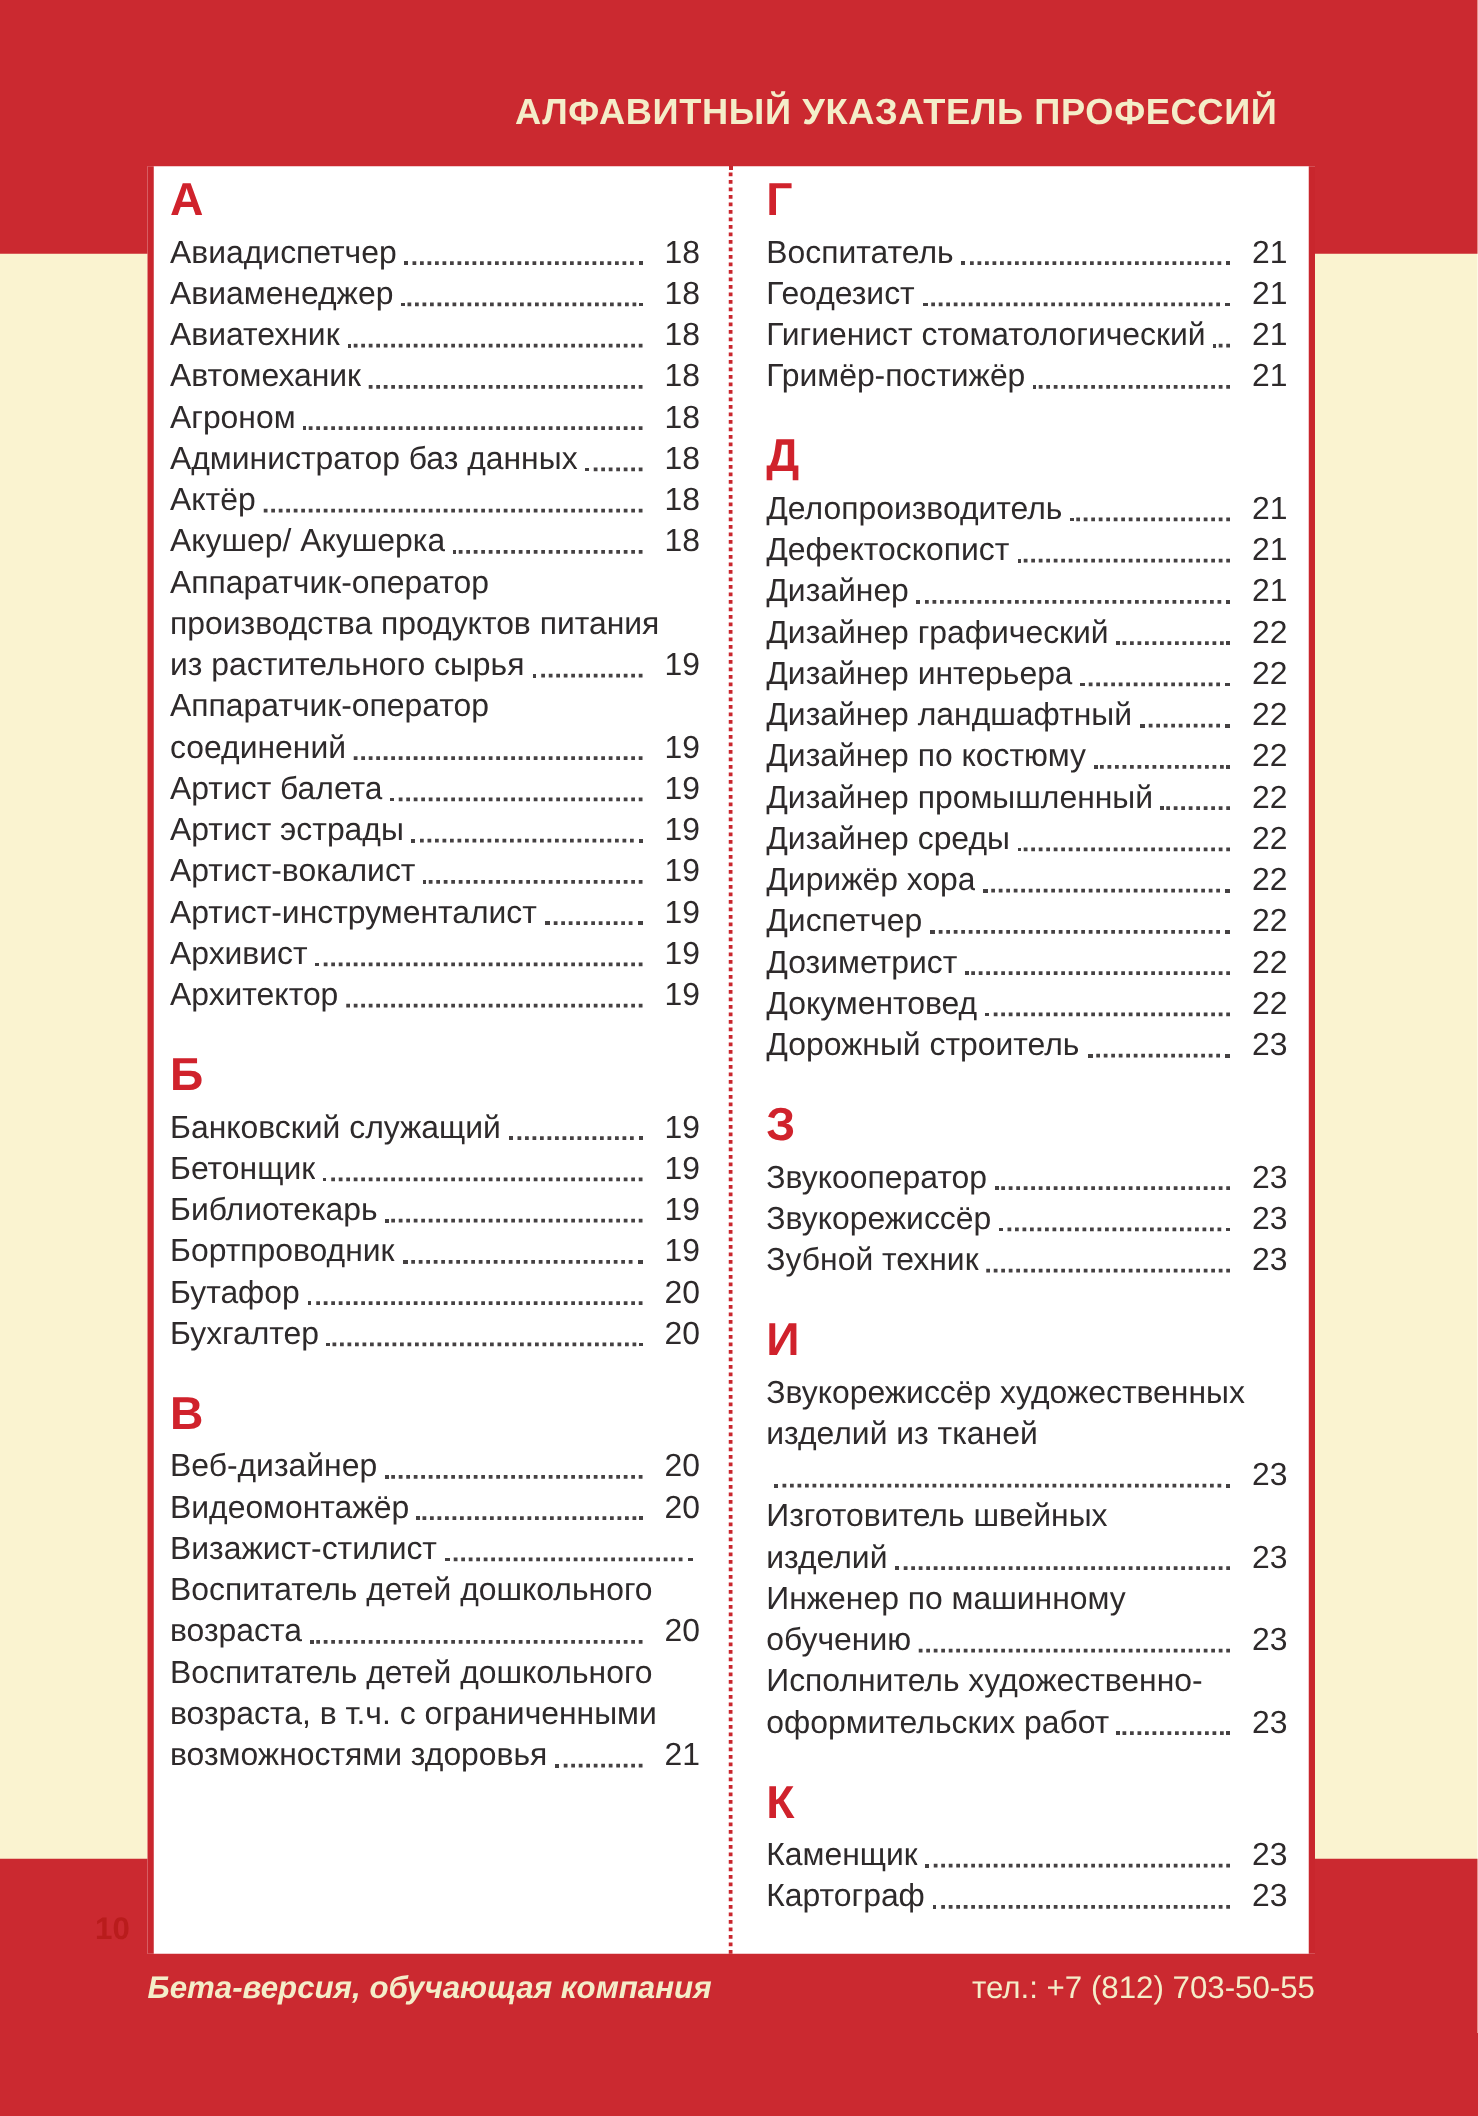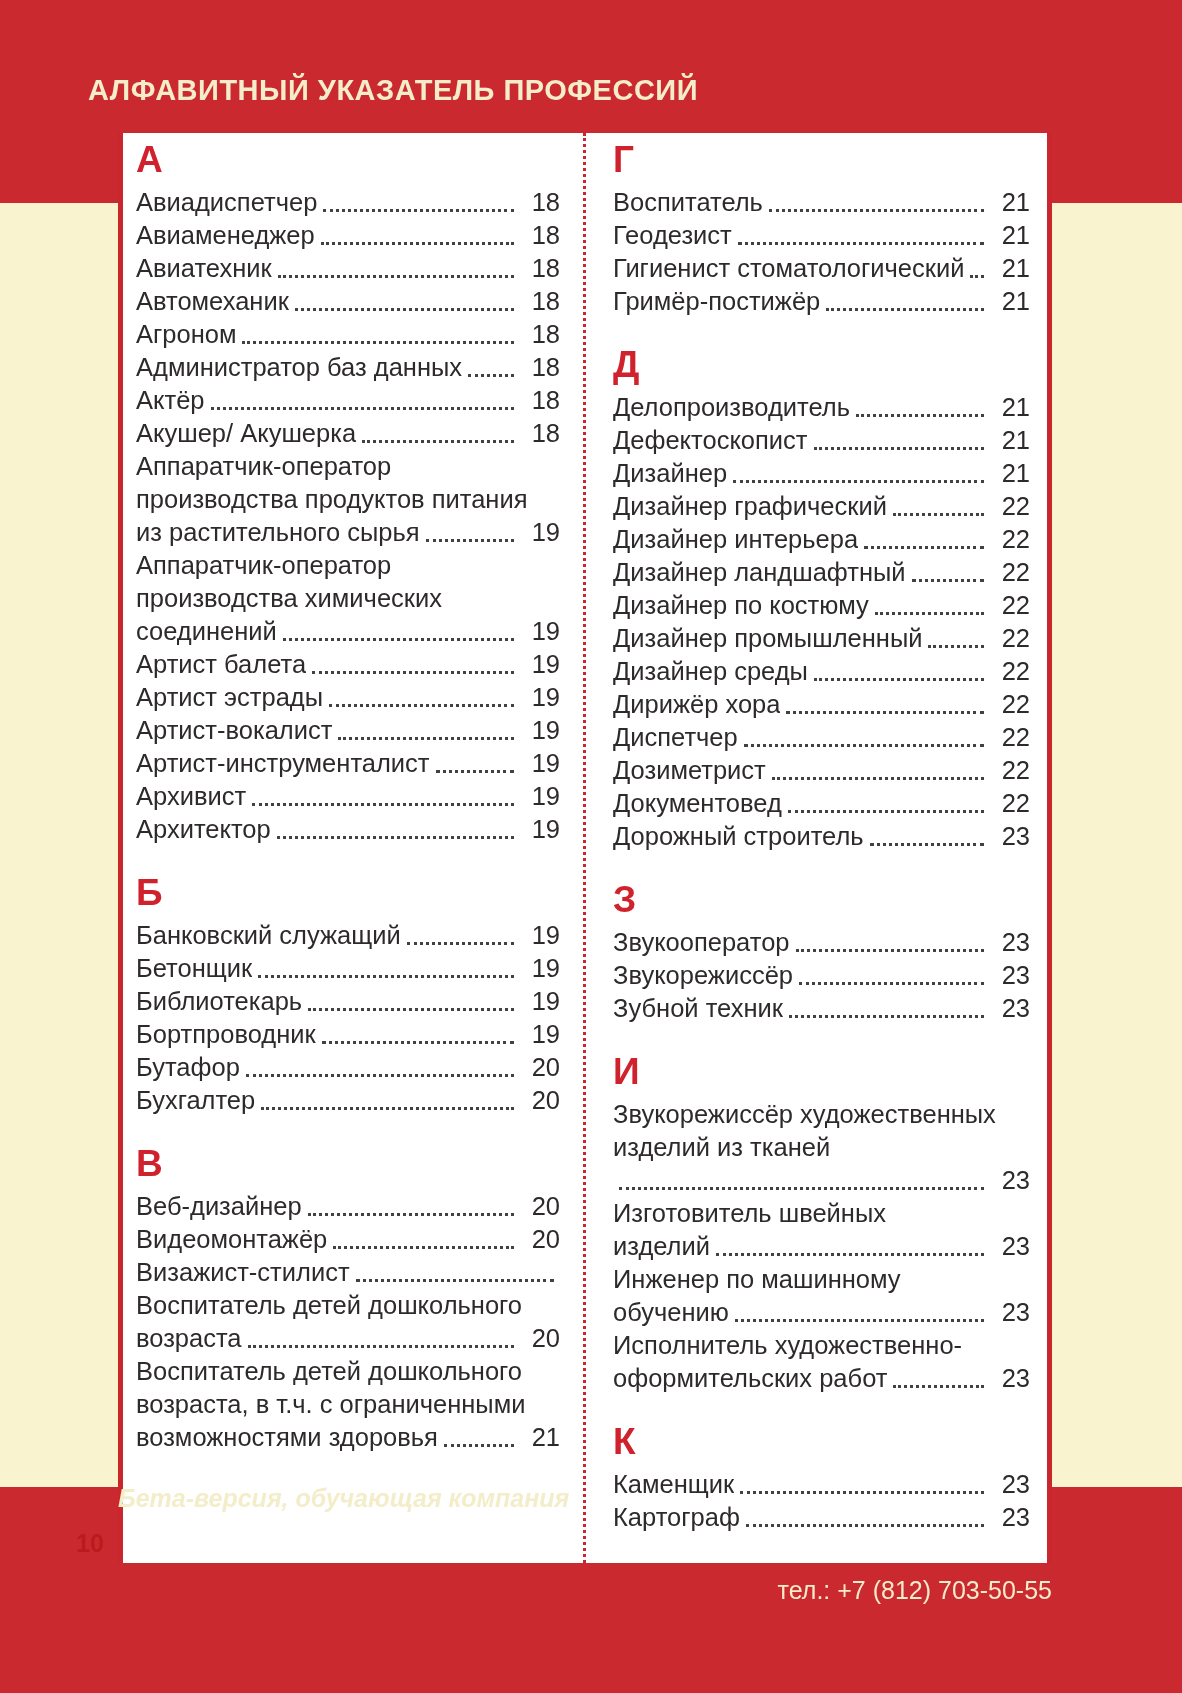--- a/index.html
+++ b/index.html
@@ -6,21 +6,21 @@
   body{
     width:1182px;height:1693px;position:relative;overflow:hidden;
     background:#faf3d0;
     font-family:"Liberation Sans", sans-serif;
     color:#2e2a2b;
   }
   .band-top{position:absolute;left:0;top:0;width:1182px;height:203px;background:#cb2930;}
   .band-bottom{position:absolute;left:0;top:1487px;width:1182px;height:206px;background:#cb2930;}
   .doc-title{
     position:absolute;left:88px;top:74px;width:934px;
-    text-align:left;font-size:29px;font-weight:bold;letter-spacing:.5px;
+    text-align:right;font-size:29px;font-weight:bold;letter-spacing:.5px;
     color:#f4edc9;
   }
   .sheet{
     position:absolute;left:118px;top:133px;width:934px;height:1430px;
     background:#ffffff;box-sizing:border-box;
     border-left:5px solid #c9262d;border-right:5px solid #c9262d;
   }
   .columns{display:flex;height:100%;}
   .col{box-sizing:border-box;}
   .col-left{width:460px;padding:8px 23px 0 13px;}
@@ -39,21 +39,21 @@
   .row .dots{
     flex:1 1 0;min-width:12px;align-self:flex-end;
     border-bottom:3px dotted #454142;margin:0 6px 7px 6px;
   }
   .row .pg{flex:0 0 auto;margin-left:12px;}
   .page-number{
     position:absolute;left:76px;top:1529px;
     font-size:25px;font-weight:bold;color:#b91c1c;
   }
   .footer-left{
-    position:absolute;left:118px;top:1484px;
+    position:absolute;left:118px;top:1576px;
     font-size:25px;font-weight:bold;font-style:italic;color:#f4edc9;
   }
   .footer-right{
     position:absolute;right:130px;top:1576px;
     font-size:25px;color:#f4edc9;text-align:center;
   }
 </style>
 </head>
 <body>
 
@@ -115,23 +115,20 @@
           </div>
           <div class="row">
             <span class="t">из растительного сырья</span>
             <span class="dots"></span>
             <span class="pg">19</span>
           </div>
           <div class="row">
             <span class="t">Аппаратчик-оператор</span>
           </div>
           <div class="row">
-            <span class="t">производства химических</span>
-          </div>
-          <div class="row">
             <span class="t">соединений</span>
             <span class="dots"></span>
             <span class="pg">19</span>
           </div>
           <div class="row">
             <span class="t">Артист балета</span>
             <span class="dots"></span>
             <span class="pg">19</span>
           </div>
           <div class="row">

